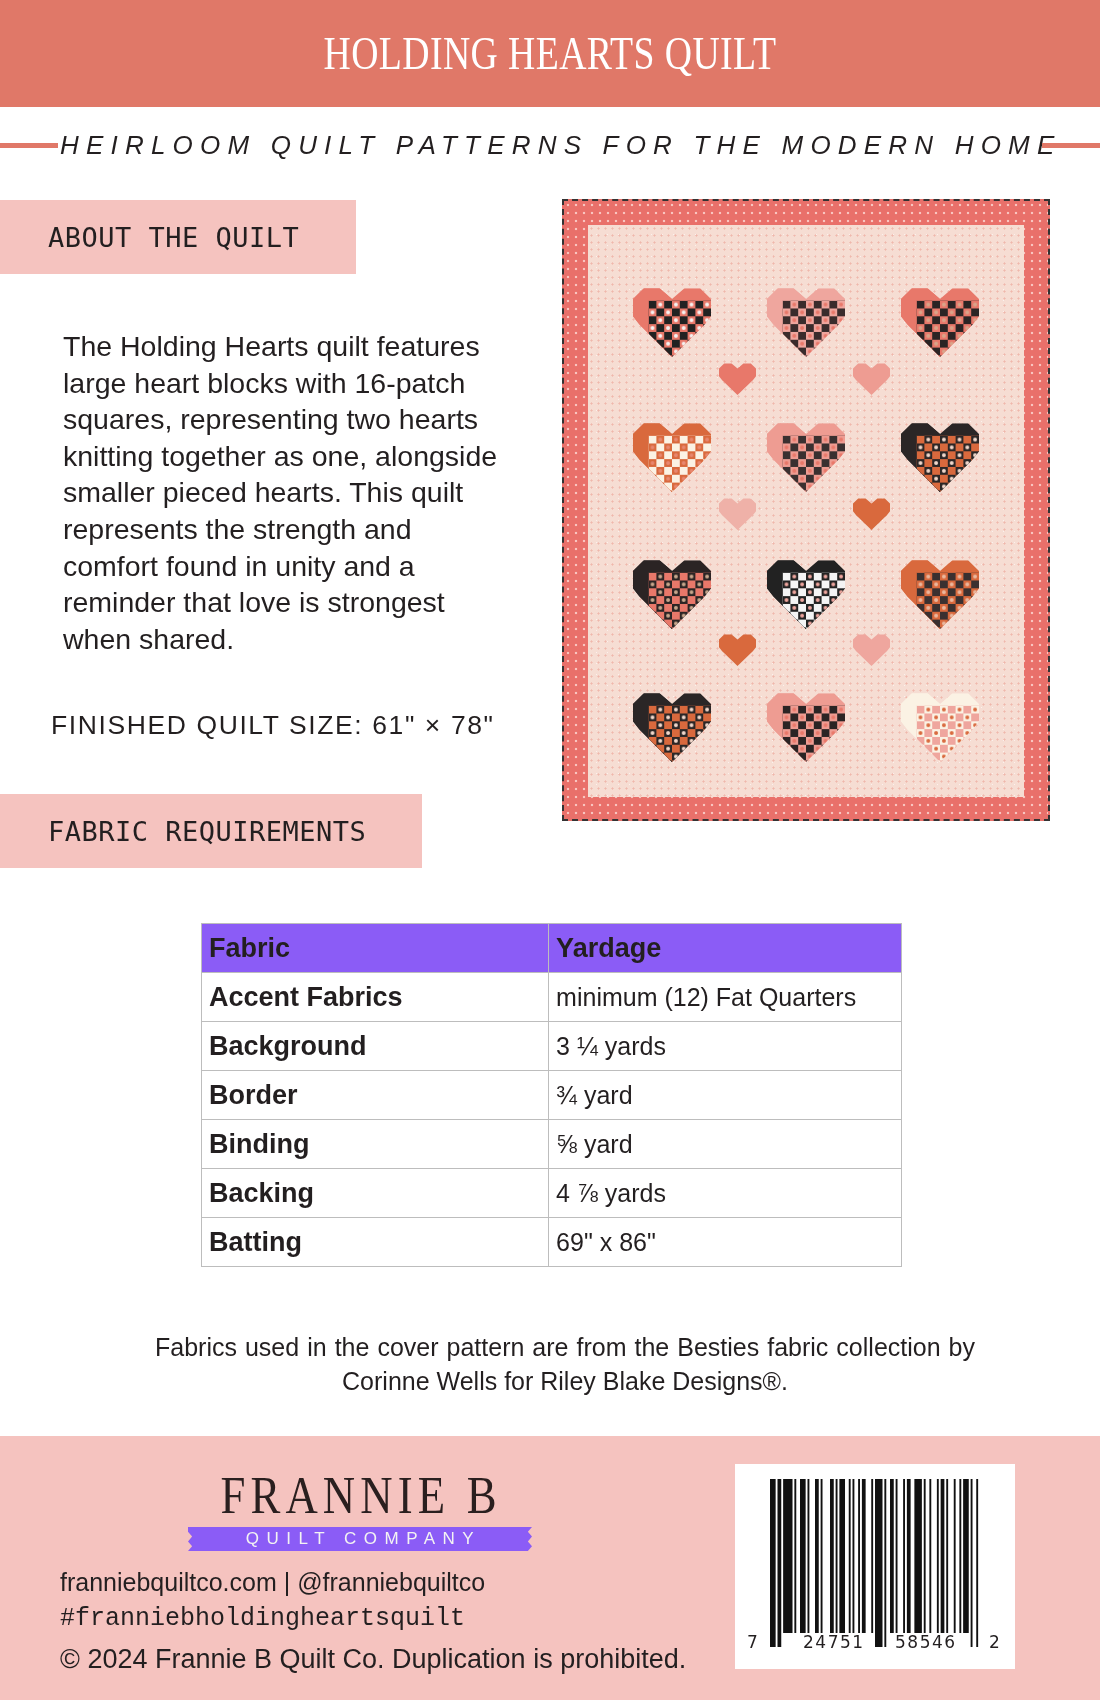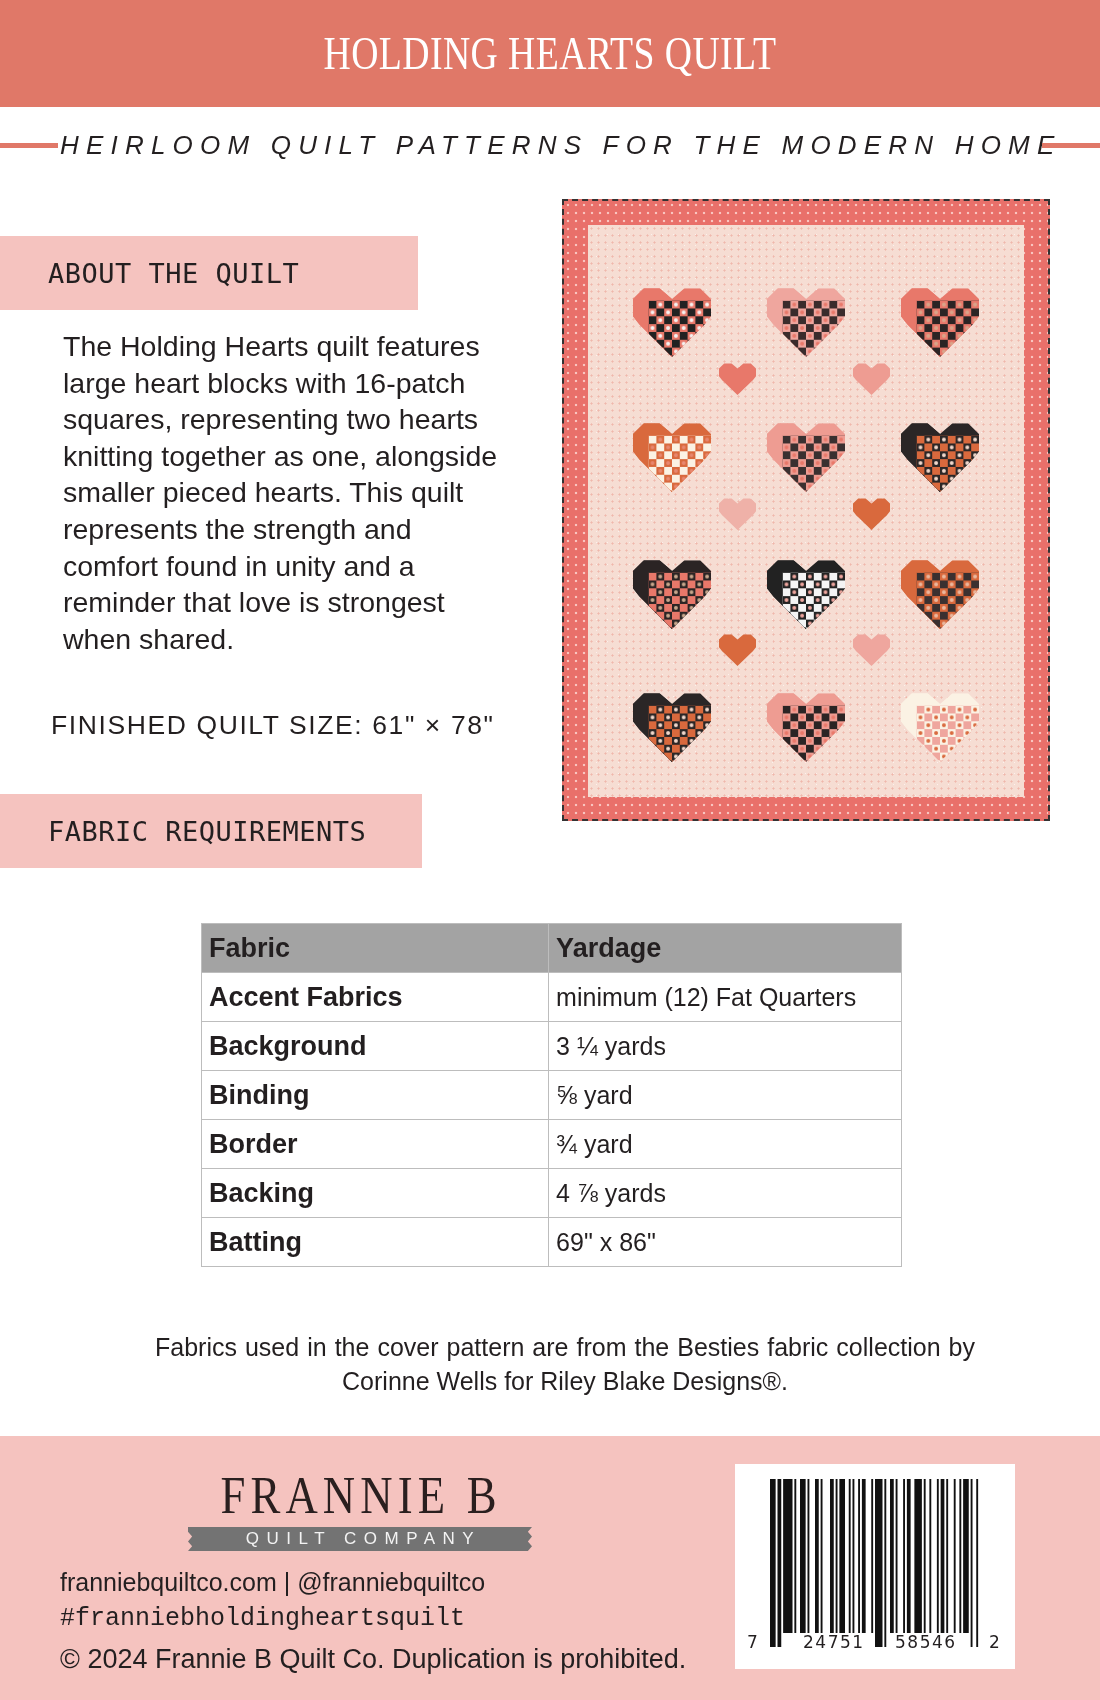--- a/index.html
+++ b/index.html
@@ -32,32 +32,32 @@
   .quilt-center { position:absolute; left:24px; top:24px; width:436px; height:572px; background:#F6DDD3;
            background-image: radial-gradient(circle, rgba(232,140,125,0.45) 0.9px, transparent 1.2px),
                              radial-gradient(circle, rgba(255,255,255,0.6) 0.7px, transparent 1px);
            background-size:7px 7px, 11px 11px; background-position:0 0, 3px 4px; }
   .heart { position:absolute; }
   .heart svg { display:block; width:100%; height:100%; }
 
   
   .fabric-table { left:201px; top:923px; width:701px; border-collapse:collapse; font-size:26px; }
   .fabric-table td, .fabric-table th { border:1.5px solid #bdbdbd; height:48px; padding:0 0 0 7px; text-align:left; vertical-align:middle; color:#231f20; }
-  .fabric-table th { background:#a3a3a3; font-weight:bold; font-size:27px; }
+  .fabric-table th { background:#8b5cf6; font-weight:bold; font-size:27px; }
   .fabric-table td.name { font-weight:bold; font-size:27px; }
   .fabric-table td.yard { font-size:25px; }
   .col1 { width:343px; } .col2 { width:350px; }
 
   .credit { left:155px; top:1330px; width:820px; text-align:justify; text-align-last:center; font-size:25px; line-height:34px; color:#231f20; }
 
   
   .footer { left:0; top:1436px; width:1100px; height:264px; background:#F5C3BF; }
   .logo-main { left:180px; top:1468px; width:362px; text-align:center; font-family:"Liberation Serif", "DejaVu Serif", serif;
                font-size:52px; letter-spacing:6px; color:#2a1f1f; transform:scaleX(0.86); white-space:nowrap; line-height:56px; }
-  .logo-ribbon { left:188px; top:1527px; width:344px; height:24px; background:#737373; display:flex; align-items:center; justify-content:center;
+  .logo-ribbon { left:188px; top:1527px; width:344px; height:24px; background:#8b5cf6; display:flex; align-items:center; justify-content:center;
                  clip-path:polygon(0 0,100% 0,98.8% 20%,100% 40%,98.8% 60%,100% 80%,98.8% 100%,0 100%,1.2% 80%,0 60%,1.2% 40%,0 20%); }
   .logo-ribbon span { color:#f3f3f3; font-size:17px; letter-spacing:7.5px; padding-left:7px; }
   .footer-line { left:60px; width:600px; text-align:left; color:#231f20; white-space:nowrap; }
   .footer-links { top:1568px; font-size:25px; }
   .footer-hashtag { top:1604px; font-size:25px;font-family:Liberation Mono, monospace; }
   .footer-copy { top:1644px; font-size:27px; }
 
   .barcode-box { left:735px; top:1464px; width:280px; height:205px; background:#ffffff; }
   .barcode-bars { position:absolute; left:35px; top:15px; width:210px; height:168px; }
   .barcode-digit { position:absolute; top:168px; font-family:"DejaVu Sans", sans-serif; font-size:17px; color:#231f20; letter-spacing:1.5px; }
@@ -65,21 +65,21 @@
 </head>
 <body>
 
 <div class="abs header-bar"></div>
 <div class="abs header-title">HOLDING HEARTS QUILT</div>
 
 <div class="abs tagline-line" style="left:0;width:58px;"></div>
 <div class="abs tagline">HEIRLOOM QUILT PATTERNS FOR THE MODERN HOME</div>
 <div class="abs tagline-line" style="left:1042px;width:58px;"></div>
 
-<div class="abs section-tab" style="top:200px;width:418px;height:74px;margin-top:36px;">
+<div class="abs section-tab" style="top:200px;width:356px;height:74px;">
   <span>ABOUT THE QUILT</span>
 </div>
 <div class="abs about-text">The Holding Hearts quilt features large heart blocks with 16-patch squares, representing two hearts knitting together as one, alongside smaller pieced hearts. This quilt represents the strength and comfort found in unity and a reminder that love is strongest when shared.</div>
 <div class="abs finished-size">FINISHED QUILT SIZE: 61" × 78"</div>
 
 <div class="abs quilt">
   <div class="quilt-border-pattern"></div>
   <div class="quilt-center" id="quilt-center">
       <div class="heart" style="left: 45px; top: 60px; width: 78px; height: 72px;">
         <svg viewBox="0 0 100 92" preserveAspectRatio="none">
@@ -380,26 +380,26 @@
   <tbody>
     <tr>
       <td class="name">Accent Fabrics</td>
       <td class="yard">minimum (12) Fat Quarters</td>
     </tr>
     <tr>
       <td class="name">Background</td>
       <td class="yard">3 ¼ yards</td>
     </tr>
     <tr>
+      <td class="name">Border</td>
+      <td class="yard">¾ yard</td>
+    </tr>
+    <tr>
       <td class="name">Binding</td>
       <td class="yard">⅝ yard</td>
-    </tr>
-    <tr>
-      <td class="name">Border</td>
-      <td class="yard">¾ yard</td>
     </tr>
     <tr>
       <td class="name">Backing</td>
       <td class="yard">4 ⅞ yards</td>
     </tr>
     <tr>
       <td class="name">Batting</td>
       <td class="yard">69" x 86"</td>
     </tr>
   </tbody>

